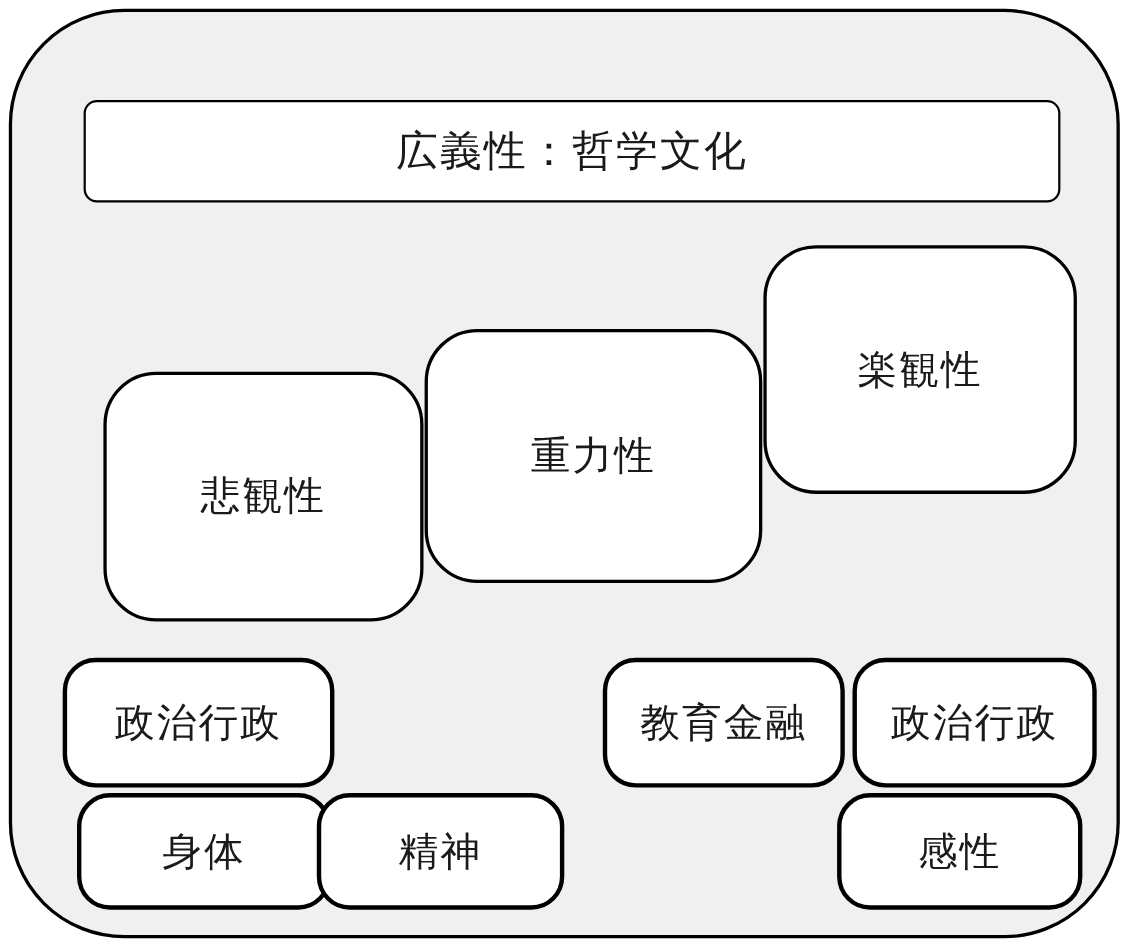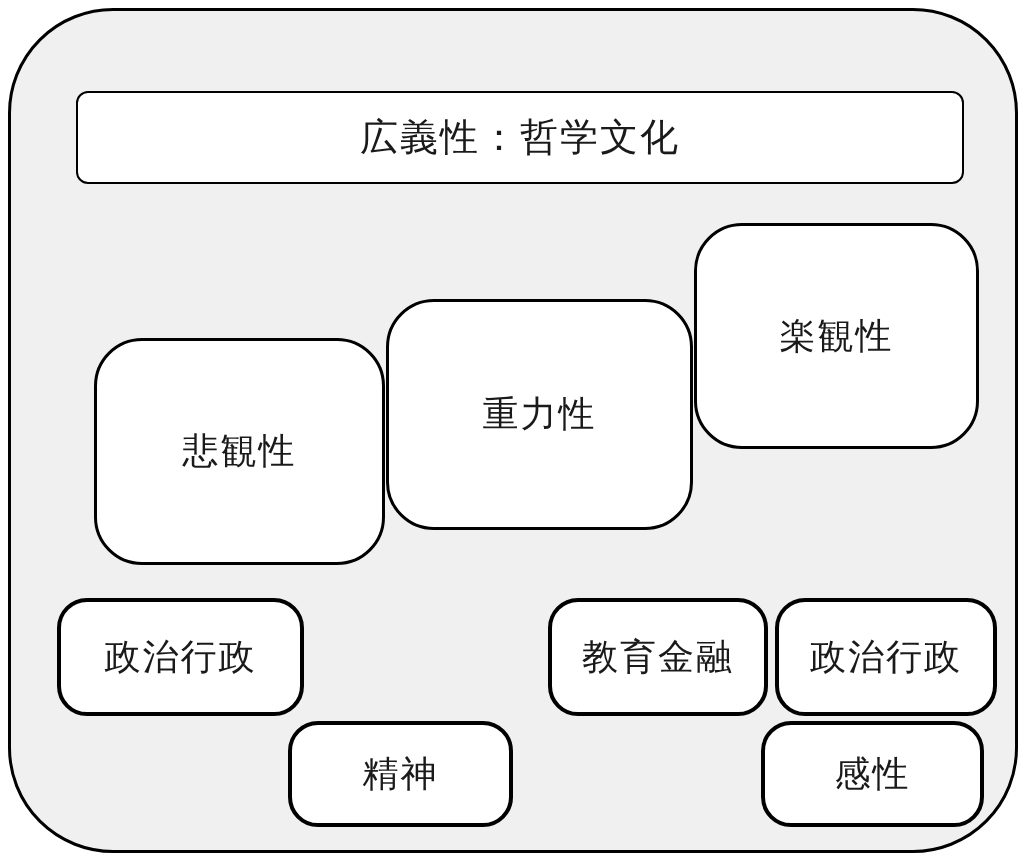--- a/index.html
+++ b/index.html
@@ -90,20 +90,23 @@
 
 
     <div class="box row-box cat cat-2">
       <span class="label">教育金融</span>
     </div>
 
     <div class="box row-box cat cat-3">
       <span class="label">政治行政</span>
     </div>
 
+    <div class="box row-box asp asp-0">
+      <span class="label">身体</span>
+    </div>
 
     <div class="box row-box asp asp-1">
       <span class="label">精神</span>
     </div>
 
 
     <div class="box row-box asp asp-3">
       <span class="label">感性</span>
     </div>
 

